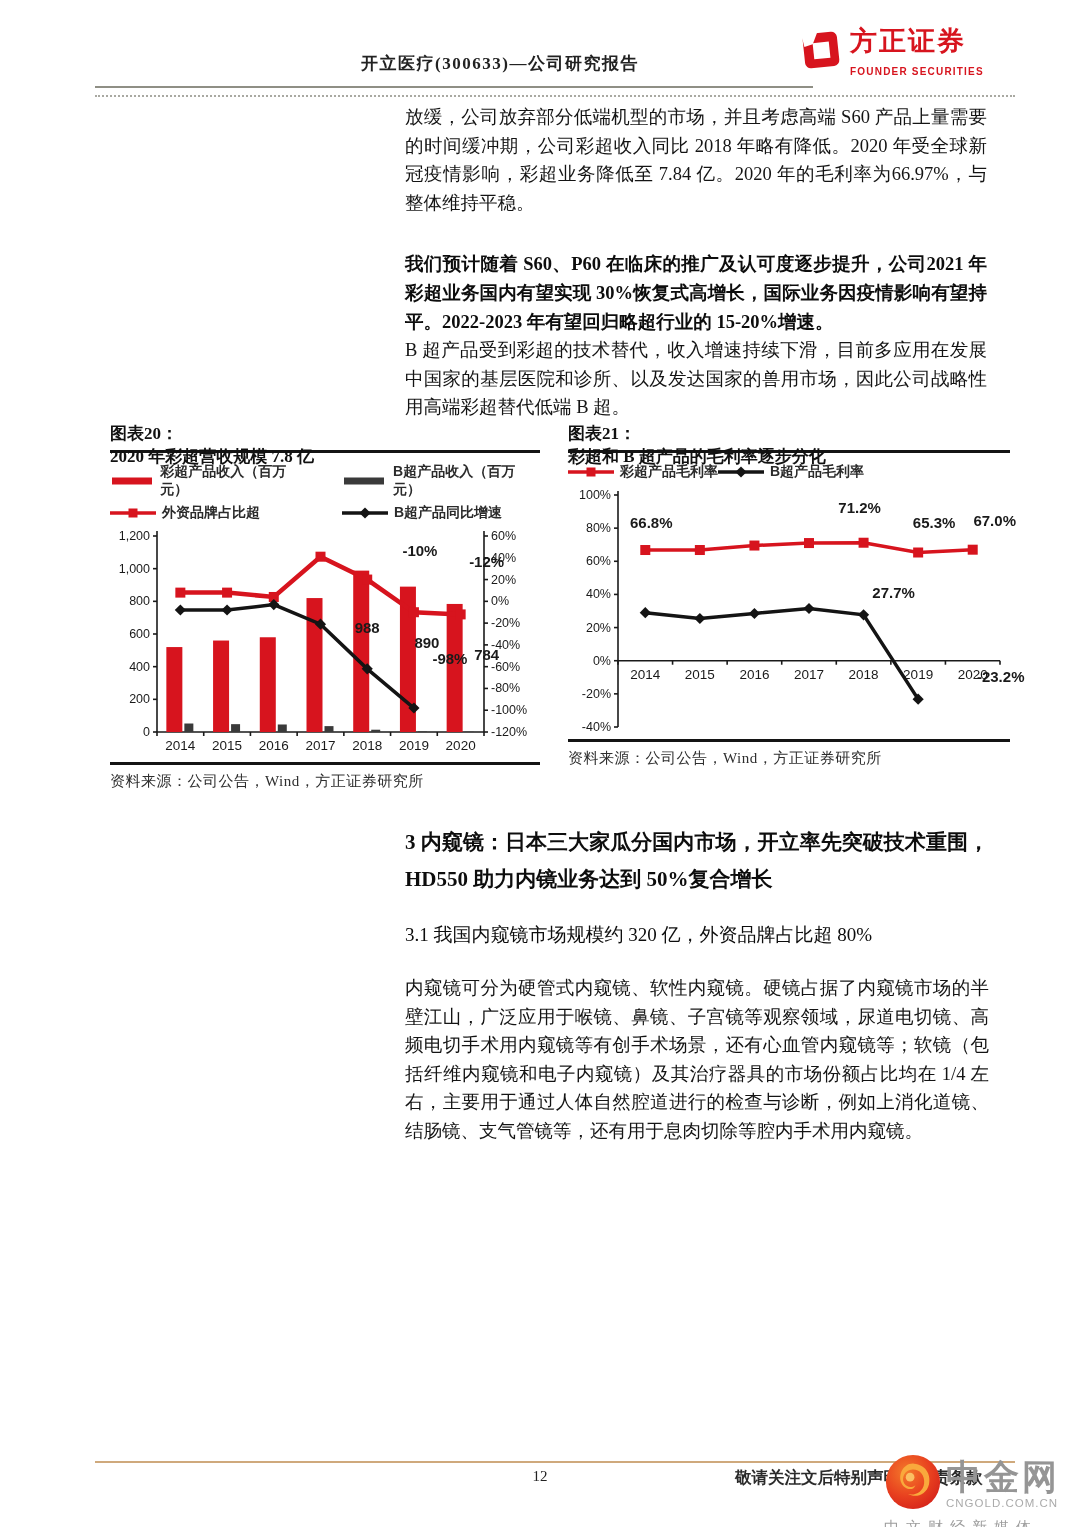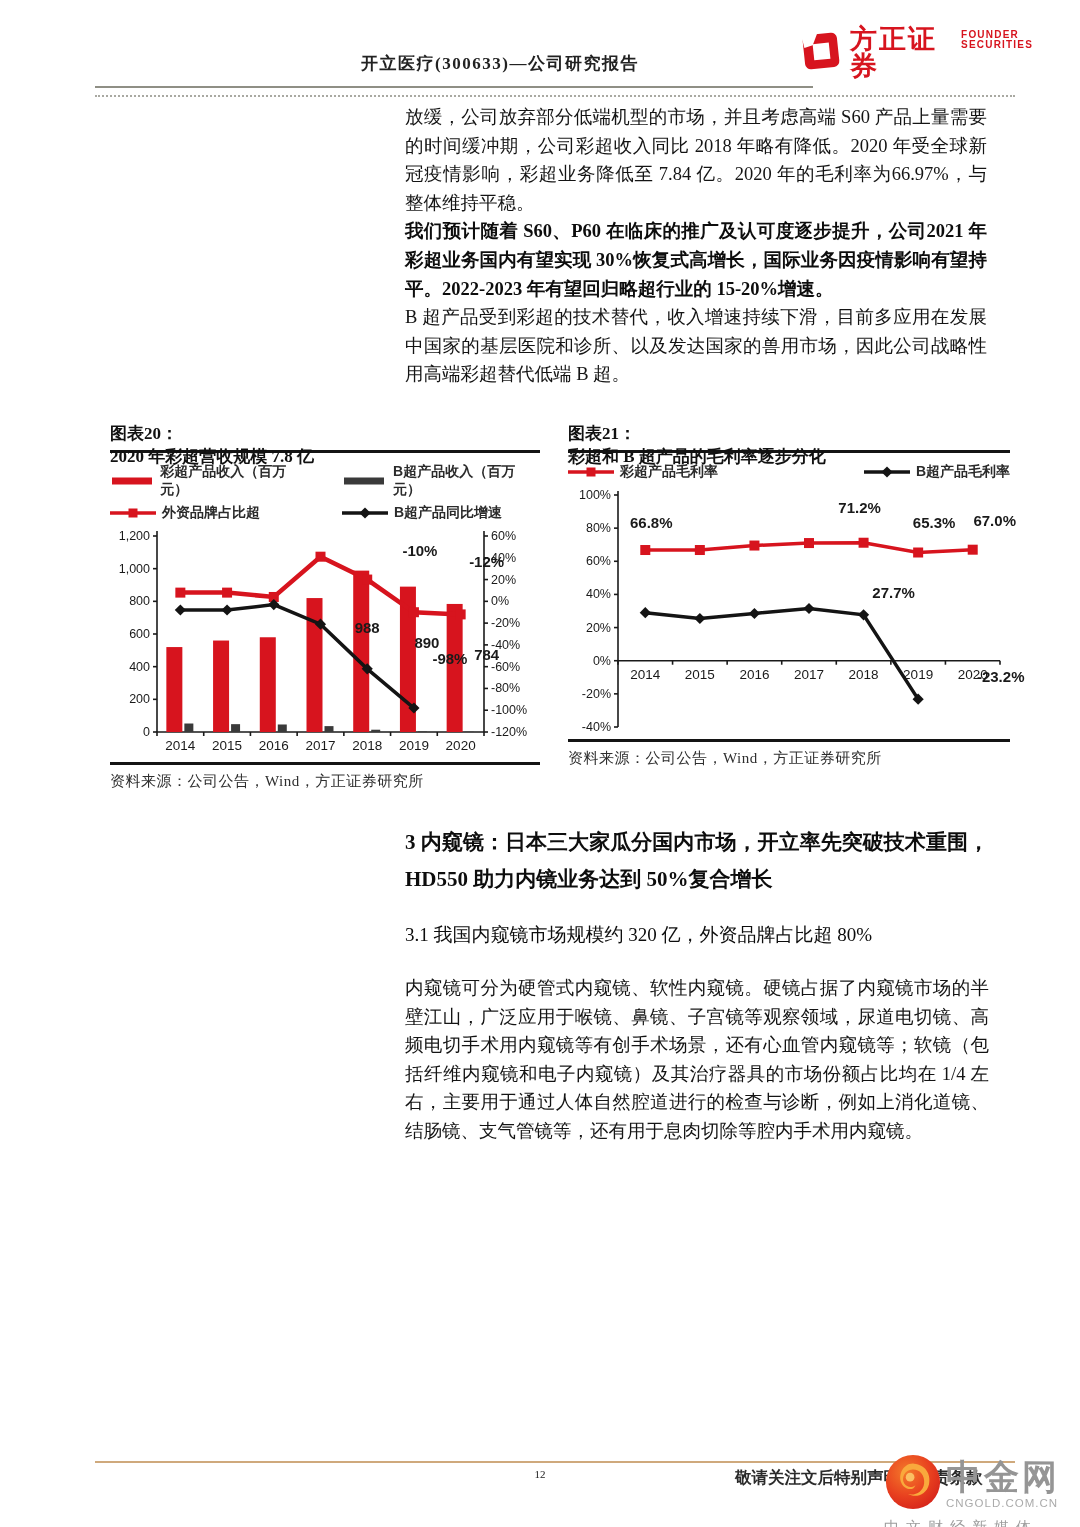--- a/index.html
+++ b/index.html
@@ -8,55 +8,55 @@
     position:relative; width:1080px; height:1527px; margin:0 auto;
     background:#ffffff; overflow:hidden;
     font-family:"Liberation Serif", serif; color:#1a1a1a;
   }
   
   .header-title {
     position:absolute; top:52px; left:290px; width:420px;
     text-align:center; font-size:17px; font-weight:600; letter-spacing:1.5px; color:#222;
   }
   .brand { position:absolute; top:26px; left:800px; display:flex; align-items:center; gap:8px; }
-  .brand-text { display:flex; flex-direction:row; line-height:1;gap:8px; }
+  .brand-text { display:flex; flex-direction:column; line-height:1;gap:8px; }
   .brand-cn { font-family:"Liberation Sans", sans-serif; font-size:27px; font-weight:bold; color:#d7141e; letter-spacing:2px; }
   .brand-en { font-family:"Liberation Sans", sans-serif; font-size:10px; font-weight:bold; color:#d7141e; letter-spacing:1.2px; margin-top:4px; }
   .header-rule   { position:absolute; top:86px; left:95px; width:718px; height:2px; background:#8f8f85; }
   .header-dotted { position:absolute; top:95px; left:95px; width:920px; border-top:2px dotted #a9a9a2; }
   
   .intro { position:absolute; top:103px; left:405px; width:582px; }
   .intro p, .section p {
     font-size:18.5px; line-height:28.6px; text-align:justify; color:#141414;
   }
-  .intro p.strong { font-weight:bold; color:#0d0d0d; }
+  .intro p.strong { font-weight:bold; color:#0d0d0d;margin-top:33px; }
   .section { position:absolute; top:824px; left:405px; width:584px; }
   .section h2 { font-size:21px; line-height:37px; font-weight:bold; color:#0d0d0d; text-align:justify; }
   .section h3 { font-size:19px; line-height:26px; font-weight:normal; color:#0d0d0d; margin-top:24px; }
   .section p  { margin-top:26px; }
   
   .figures { position:absolute; top:422px; left:110px; width:905px; display:flex; gap:28px; }
   figure { margin:0; }
   .fig-left  { width:430px; }
   .fig-right { width:442px; }
   .fig-caption { display:flex; align-items:baseline; font-size:17px; font-weight:bold; color:#111; height:24px;flex-direction:column; }
   .fig-caption .cap-label { margin-right:16px; }
   .fig-rule { border:none; height:0; border-top:3px solid #141414; margin-top:4px; }
   .legend-grid {
     display:grid; grid-template-columns:auto auto; column-gap:34px; row-gap:5px;
     justify-content:center; padding:10px 0 6px 0; min-height:54px;
   }
-  .legend-row { display:flex; justify-content:space-between; gap:44px; padding:9px 0 4px 0; min-height:32px; }
+  .legend-row { display:flex; justify-content:flex-start; padding:9px 0 4px 0; min-height:32px; }
   .lg-item { display:flex; align-items:center; gap:6px;
     font-family:"Liberation Sans", sans-serif; font-size:14px; font-weight:600; color:#2b2b2b; }
   .chart-svg { display:block; overflow:visible; }
   .fig-source { margin-top:7px; font-size:15px; color:#2e2e2e; letter-spacing:0.5px; }
   
   .footer-rule { position:absolute; top:1461px; left:95px; width:920px; height:2px; background:#cfa97c; }
-  .page-number { position:absolute; top:1468px; left:500px; width:80px; text-align:center; font-size:11px; color:#222; }
+  .page-number { position:absolute; top:1468px; left:500px; width:80px; text-align:center; font-size:15px; color:#222; }
   .disclaimer  { position:absolute; top:1467px; left:735px; width:290px;
     font-family:"Liberation Sans", sans-serif; font-size:16.5px; font-weight:bold; color:#2b2b2b; z-index:1; }
   
   .watermark { position:absolute; left:884px; top:1441px; width:196px; z-index:3;
     font-family:"Liberation Sans", sans-serif; }
   .wm-top { display:flex; align-items:center;margin-top:12px; }
   .wm-logo { flex:0 0 58px; }
   .wm-texts { margin-left:4px; }
   .wm-cn { font-size:35px; font-weight:bold; color:#959595; letter-spacing:3px; line-height:1; }
   .wm-domain { font-size:11.5px; color:#ababab; letter-spacing:1px; margin-top:3px; }

